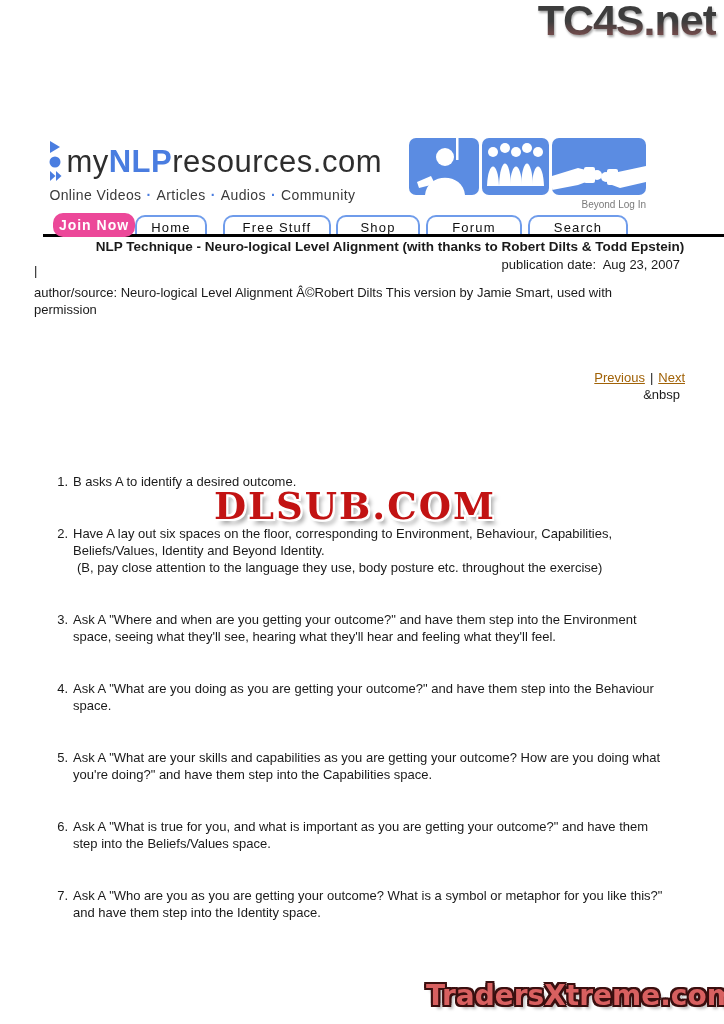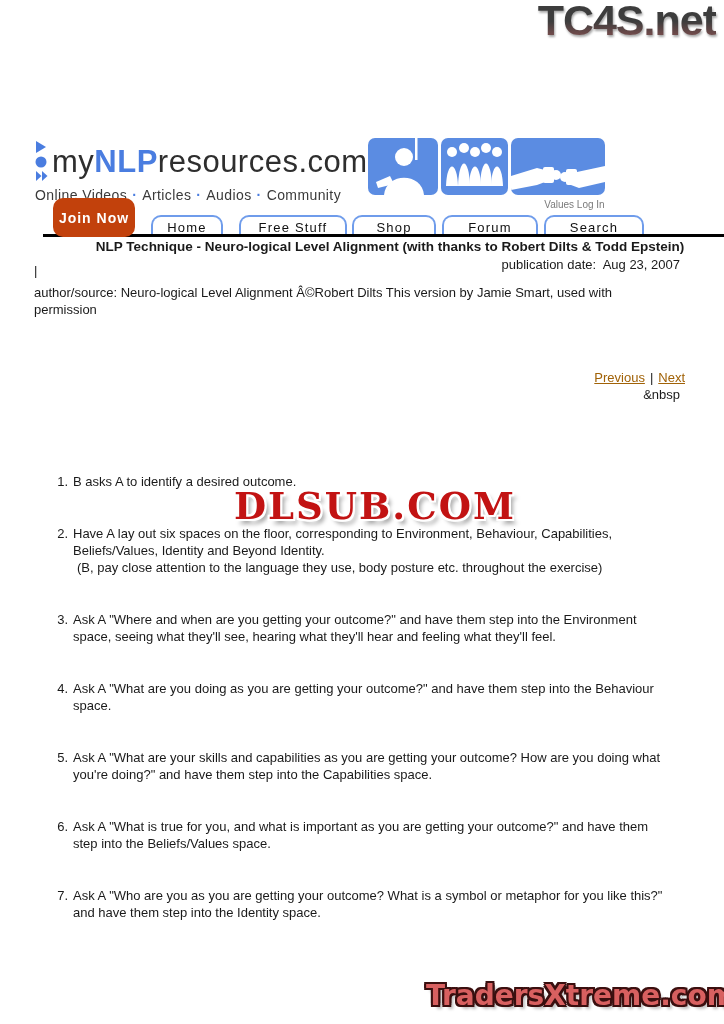--- a/index.html
+++ b/index.html
@@ -18,52 +18,51 @@
     filter:drop-shadow(1px 2px 1px rgba(0,0,0,0.35));
   }
   .wm-dlsub {
     position:absolute; left:214px; top:484px;
     font-family:"DejaVu Serif", serif; font-weight:bold; font-size:37px; letter-spacing:2px;
     color:#c21313;
     text-shadow:
       -2px -2px 0 #fff, 2px -2px 0 #fff, -2px 2px 0 #fff, 2px 2px 0 #fff,
       -2px 0 0 #fff, 2px 0 0 #fff, 0 -2px 0 #fff, 0 2px 0 #fff,
       4px 5px 4px rgba(0,0,0,0.35);
-    margin-left: 20px;
   }
   .wm-traders {
     position:absolute; left:426px; top:979px;
     font-family:"DejaVu Sans", sans-serif; font-weight:bold; font-size:28px;
     color:#d86060;
     text-shadow:
       -2px -2px 0 #3a0f0f, 2px -2px 0 #3a0f0f, -2px 2px 0 #3a0f0f, 2px 2px 0 #3a0f0f,
       -2px 0 0 #3a0f0f, 2px 0 0 #3a0f0f, 0 -2px 0 #3a0f0f, 0 2px 0 #3a0f0f,
       4px 4px 3px rgba(0,0,0,0.25);
   }
 
   
   .header { position:absolute; top:138px; left:35px; right:78px;
-            display:flex; justify-content:flex-start; align-items:flex-start; }
+            display:flex; justify-content:flex-end; align-items:flex-start;gap:27px; }
   .logo-row { display:flex; align-items:center; }
   .logo-icon svg { width:14px; height:46px; display:block; margin-right:3px; }
   .logo-text { font-size:31px; color:#2e2e2e; letter-spacing:0.5px; line-height:1; }
   .logo-text .nlp { color:#4a7de0; font-weight:bold; }
   .tagline { margin-top:3px; font-size:14px; color:#3a3a3a; letter-spacing:0.4px; }
   .tsep { color:#4a7de0; font-weight:bold; margin:0 5px; }
   .tiles { display:flex; gap:3px; }
   .tile { height:57px; background:#5b8ce2; border-radius:7px; overflow:hidden; }
   .tile svg { display:block; width:100%; height:100%; }
   .t1 { width:70px; } .t2 { width:67px; } .t3 { width:94px; }
   .members { margin-top:4px; text-align:right; font-size:10px; color:#7a7a7a; }
 
   
   .nav { position:absolute; top:211px; left:53px; display:flex; align-items:flex-end; height:26px; }
   .join {
-    position:relative; z-index:2; width:82px; height:39px; margin-right:16px;
-    background:#c2410c; color:#fff; font-weight:bold; font-size:14px; letter-spacing:1px;
+    position:relative; z-index:2; width:82px; height:24px; 
+    background:#ec4899; color:#fff; font-weight:bold; font-size:14px; letter-spacing:1px;
     border-radius:10px; display:flex; align-items:center; justify-content:center;
   }
   .tab {
     height:22px; background:#fff; border:2px solid #6f9ceb; border-bottom:none;
     border-radius:10px 10px 0 0; display:flex; align-items:center; justify-content:center;
     font-size:13px; letter-spacing:1.2px; color:#111;
   }
   .tab-home { width:72px; margin-right:16px; }
   .tab-free { width:108px; margin-right:5px; }
   .tab-shop { width:84px; margin-right:6px; }
@@ -144,21 +143,21 @@
           <svg viewBox="0 0 94 57" xmlns="http://www.w3.org/2000/svg" fill="#fff">
             <path d="M0 38 L26 30 L34 32 L34 44 L26 47 L0 52 Z"></path>
             <rect x="32" y="29" width="11" height="16" rx="2"></rect>
             <circle cx="45" cy="37" r="5"></circle>
             <path d="M94 28 L66 34 L60 33 L60 47 L68 50 L94 44 Z"></path>
             <rect x="55" y="31" width="11" height="16" rx="2"></rect>
             <circle cx="54" cy="39" r="5"></circle>
           </svg>
         </div>
       </div>
-      <div class="members">Values Log In</div>
+      <div class="members">Beyond Log In</div>
     </div>
   </div>
 
   <div class="nav">
     <div class="join">Join Now</div>
     <div class="tab tab-home">Home</div>
     <div class="tab tab-free">Free Stuff</div>
     <div class="tab tab-shop">Shop</div>
     <div class="tab tab-forum">Forum</div>
     <div class="tab tab-search">Search</div>

